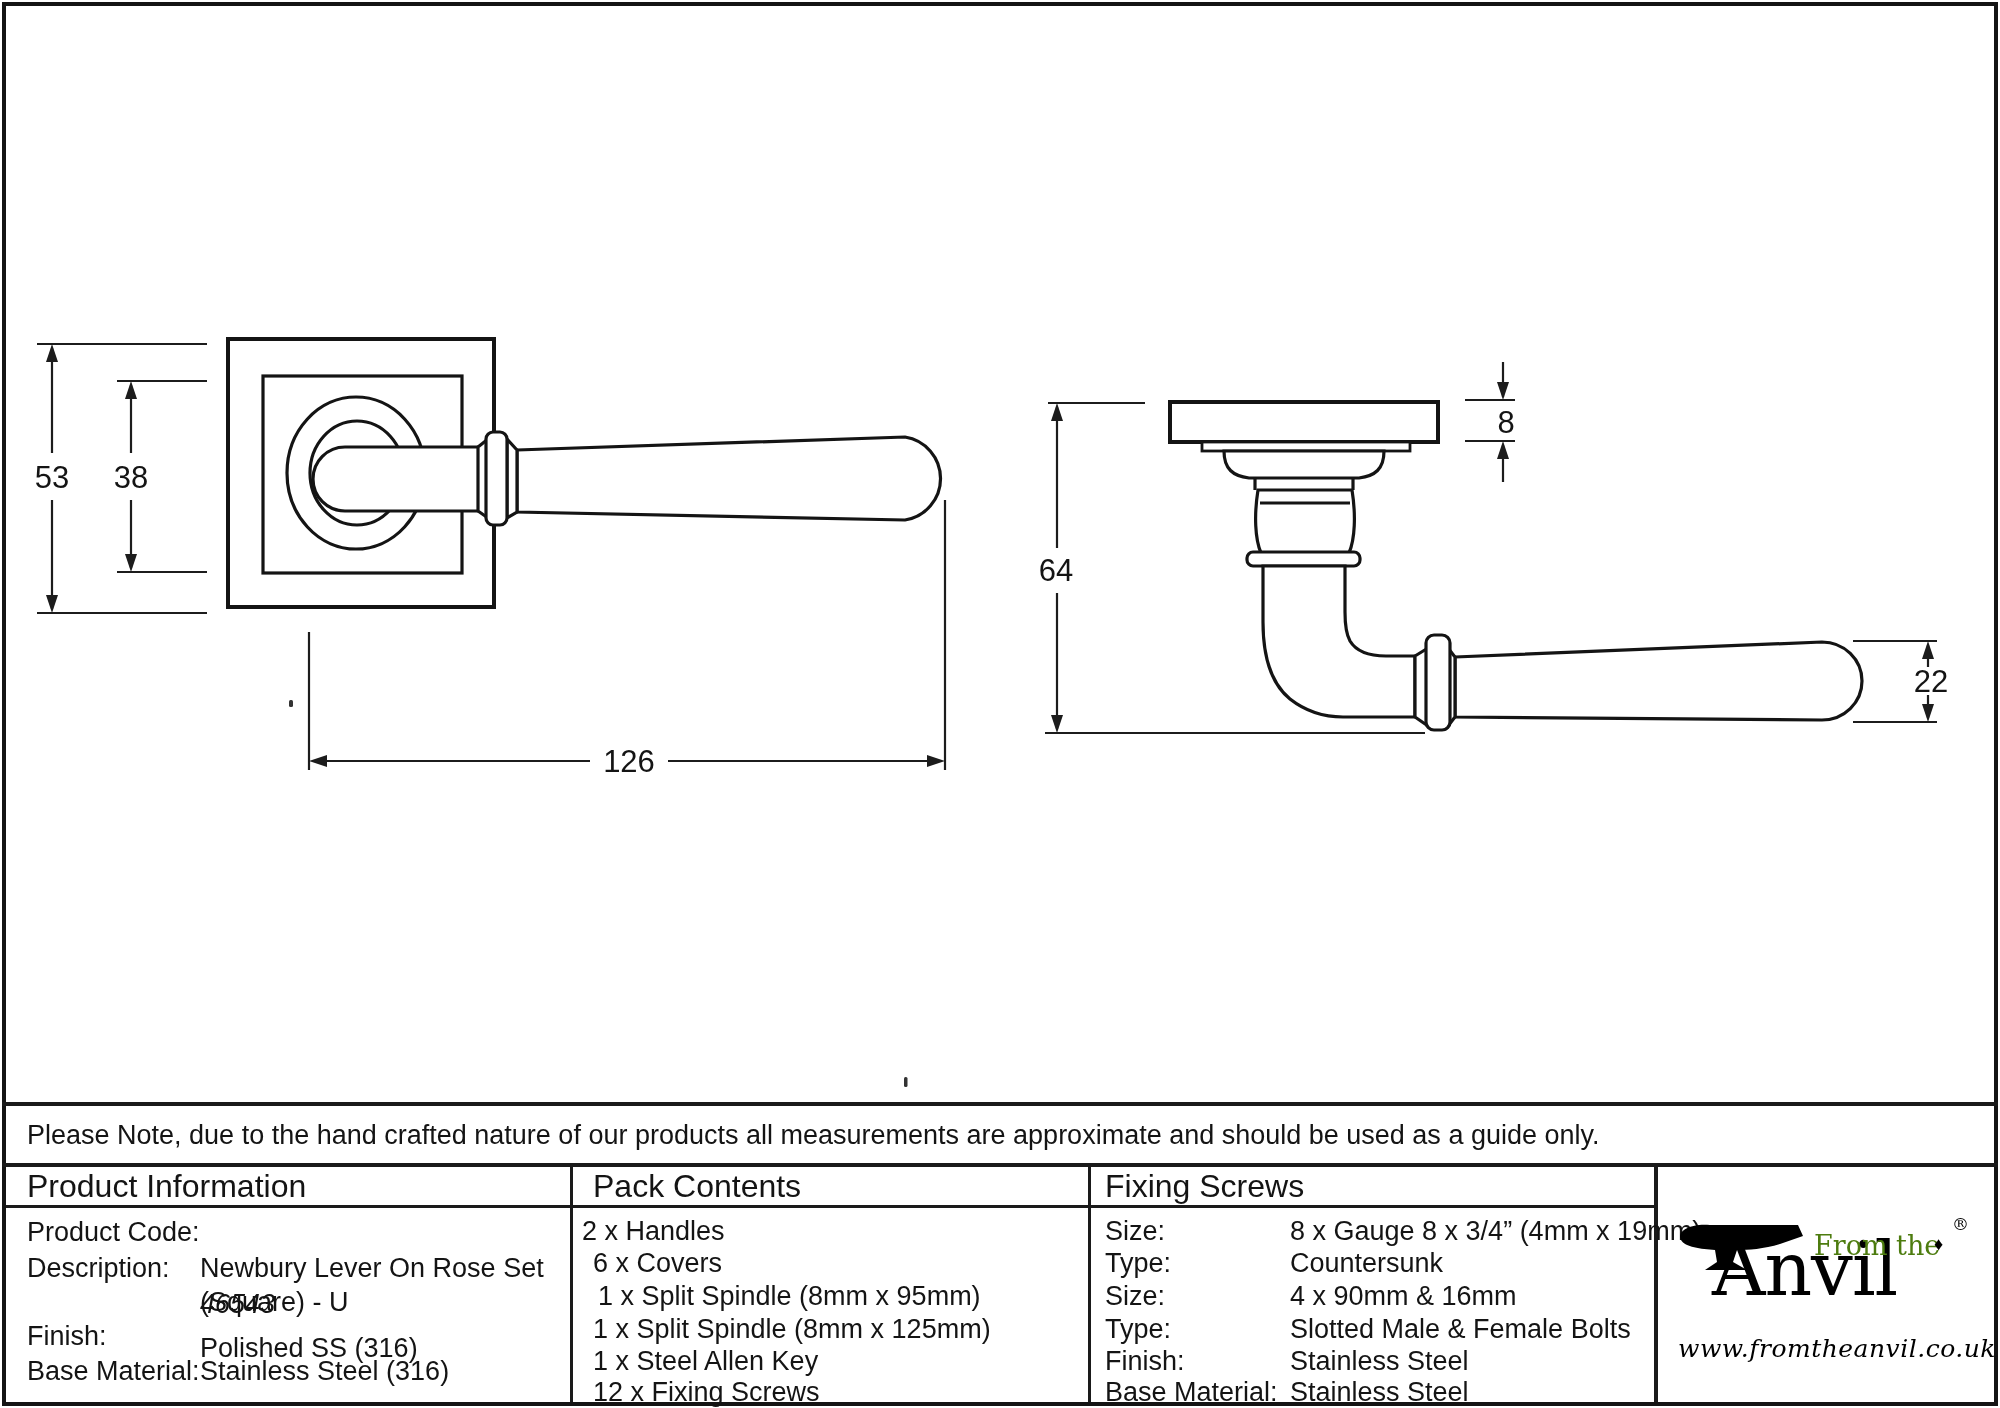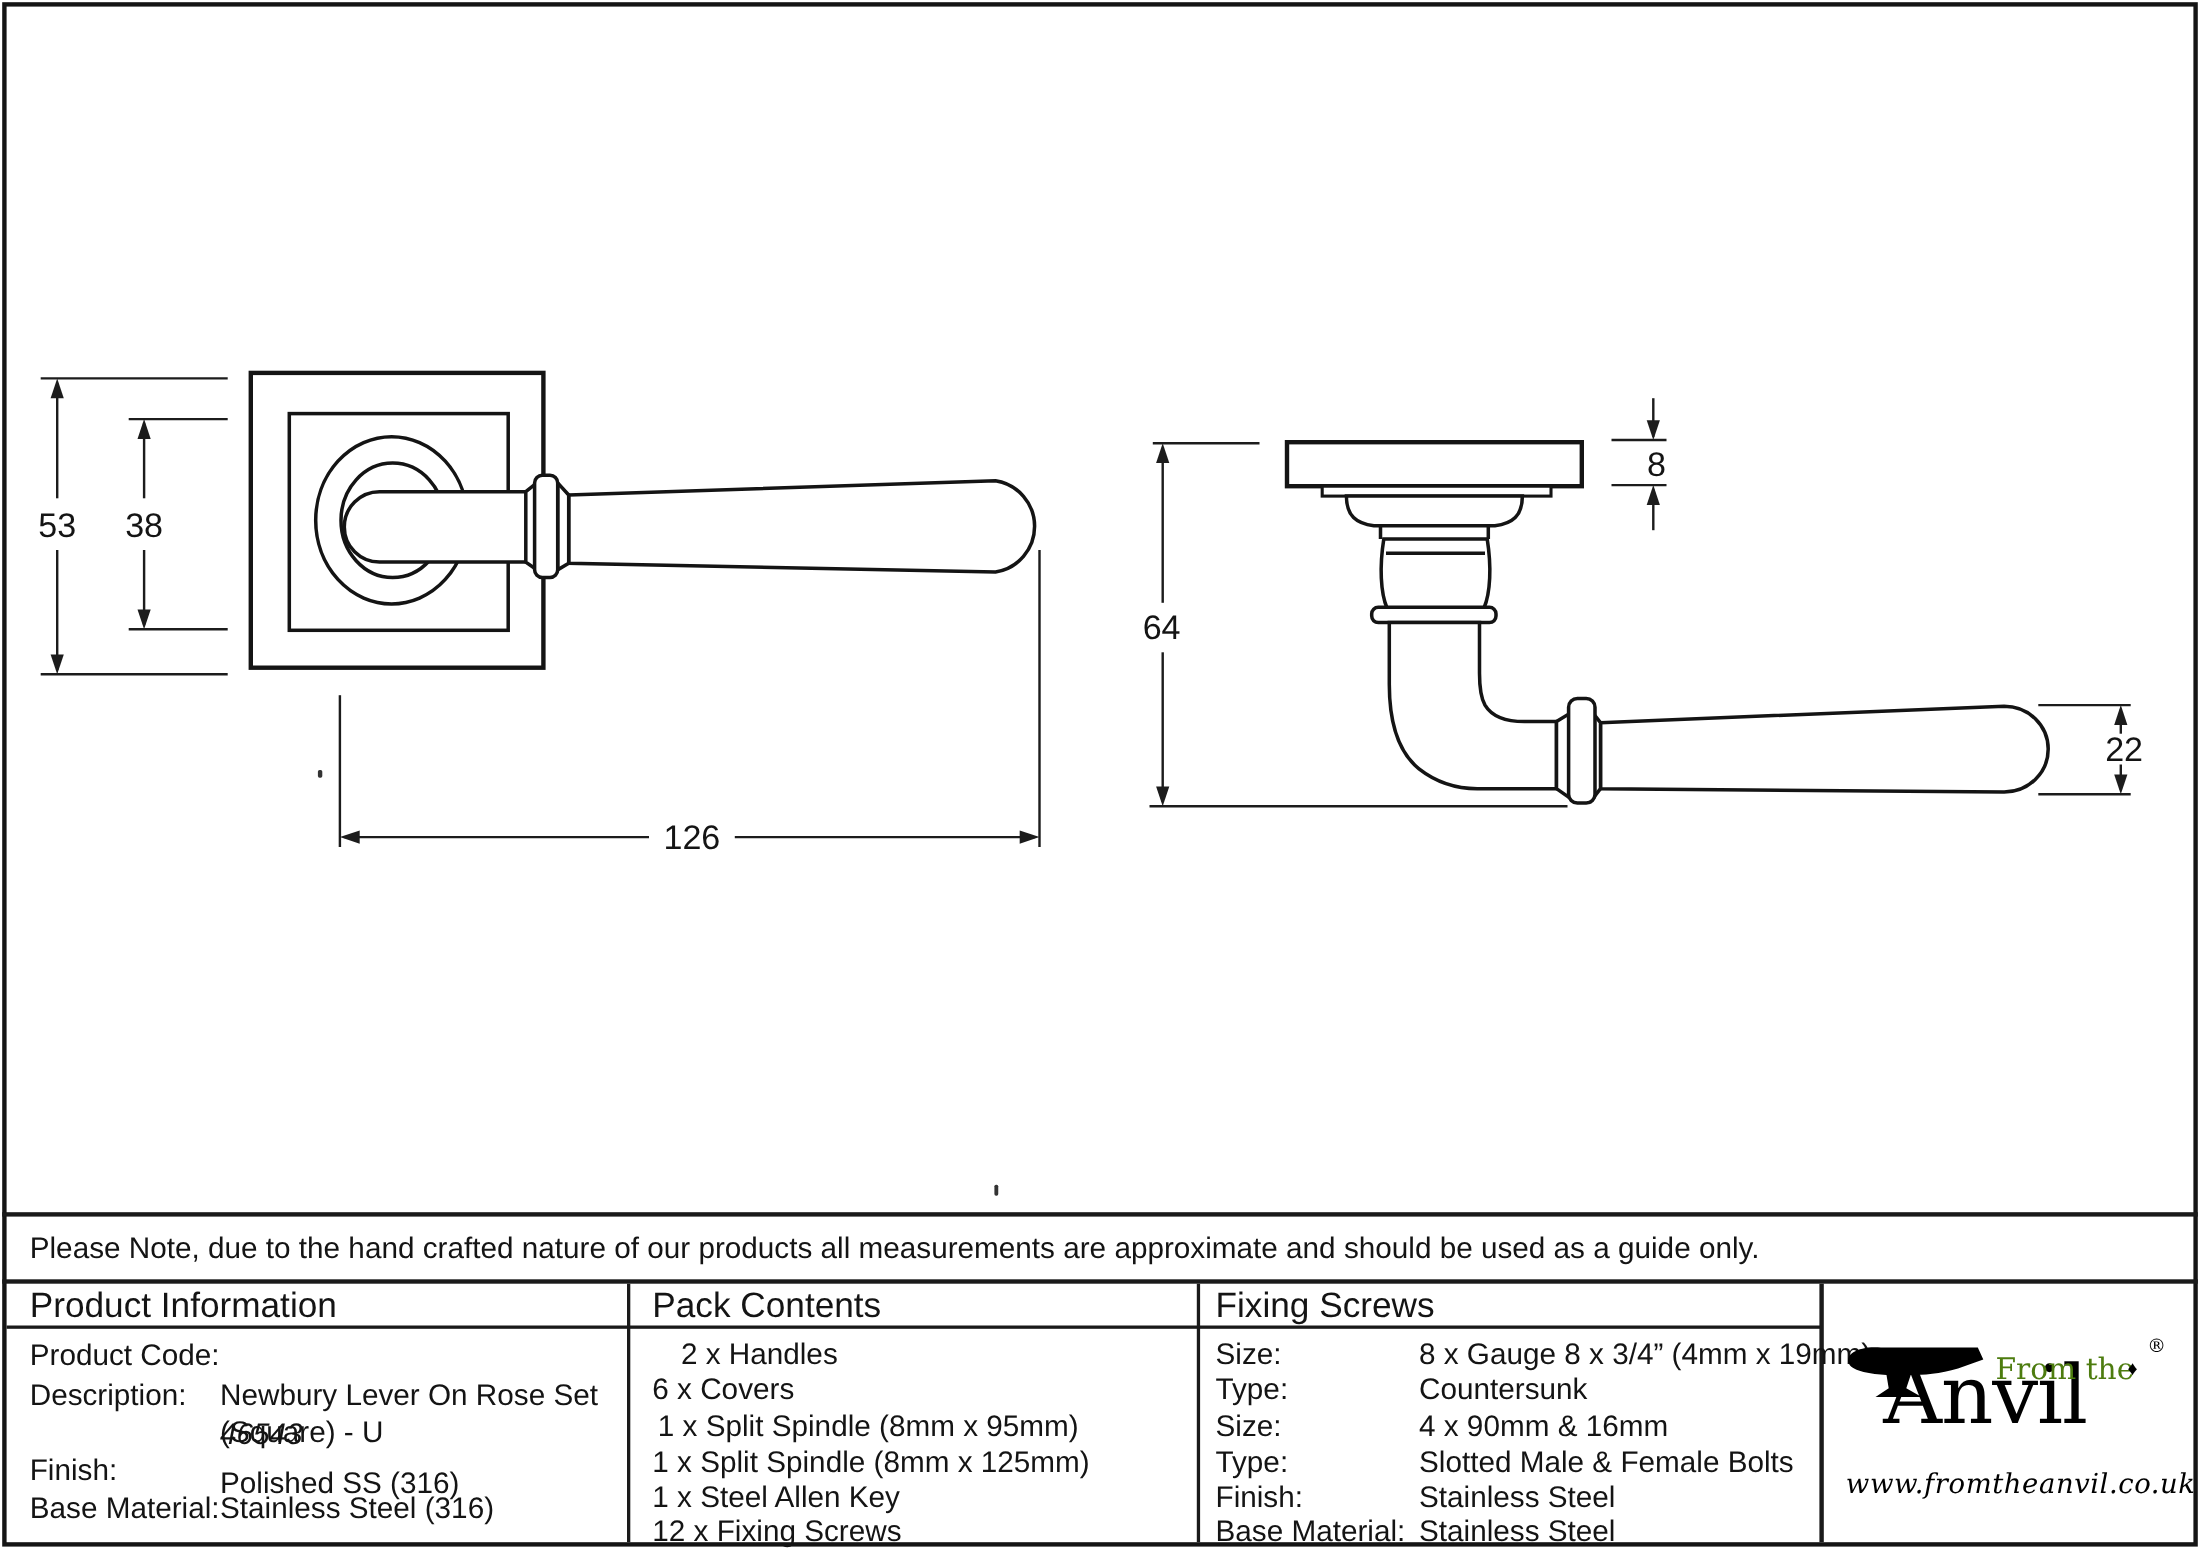--- a/index.html
+++ b/index.html
@@ -153,21 +153,21 @@
   <div class="txt" style="left:27px;top:1253px;">Description:</div>
   <div class="txt" style="left:200px;top:1253px;">Newbury Lever On Rose Set</div>
   <div class="txt" style="left:200px;top:1287px;">(Square) - U</div>
   <div class="txt" style="left:27px;top:1321px;">Finish:</div>
   <div class="txt" style="left:200px;top:1321px;margin-top:12px;">Polished SS (316)</div>
   <div class="txt" style="left:27px;top:1356px;">Base Material:</div>
   <div class="txt" style="left:200px;top:1356px;">Stainless Steel (316)</div>
 </div>
 
 <div>
-  <div class="txt" style="left:619px;top:1216px;">2 x Handles</div>
+  <div class="txt" style="left:582px;top:1216px;">2 x Handles</div>
   <div class="txt" style="left:593px;top:1248px;">6 x Covers</div>
   <div class="txt" style="left:598px;top:1281px;">1 x Split Spindle (8mm x 95mm)</div>
   <div class="txt" style="left:593px;top:1314px;">1 x Split Spindle (8mm x 125mm)</div>
   <div class="txt" style="left:593px;top:1346px;">1 x Steel Allen Key</div>
   <div class="txt" style="left:593px;top:1377px;">12 x Fixing Screws</div>
 </div>
 
 <div>
   <div class="txt" style="left:1105px;top:1216px;">Size:</div>
   <div class="txt" style="left:1290px;top:1216px;">8 x Gauge 8 x 3/4” (4mm x 19mm)</div>

